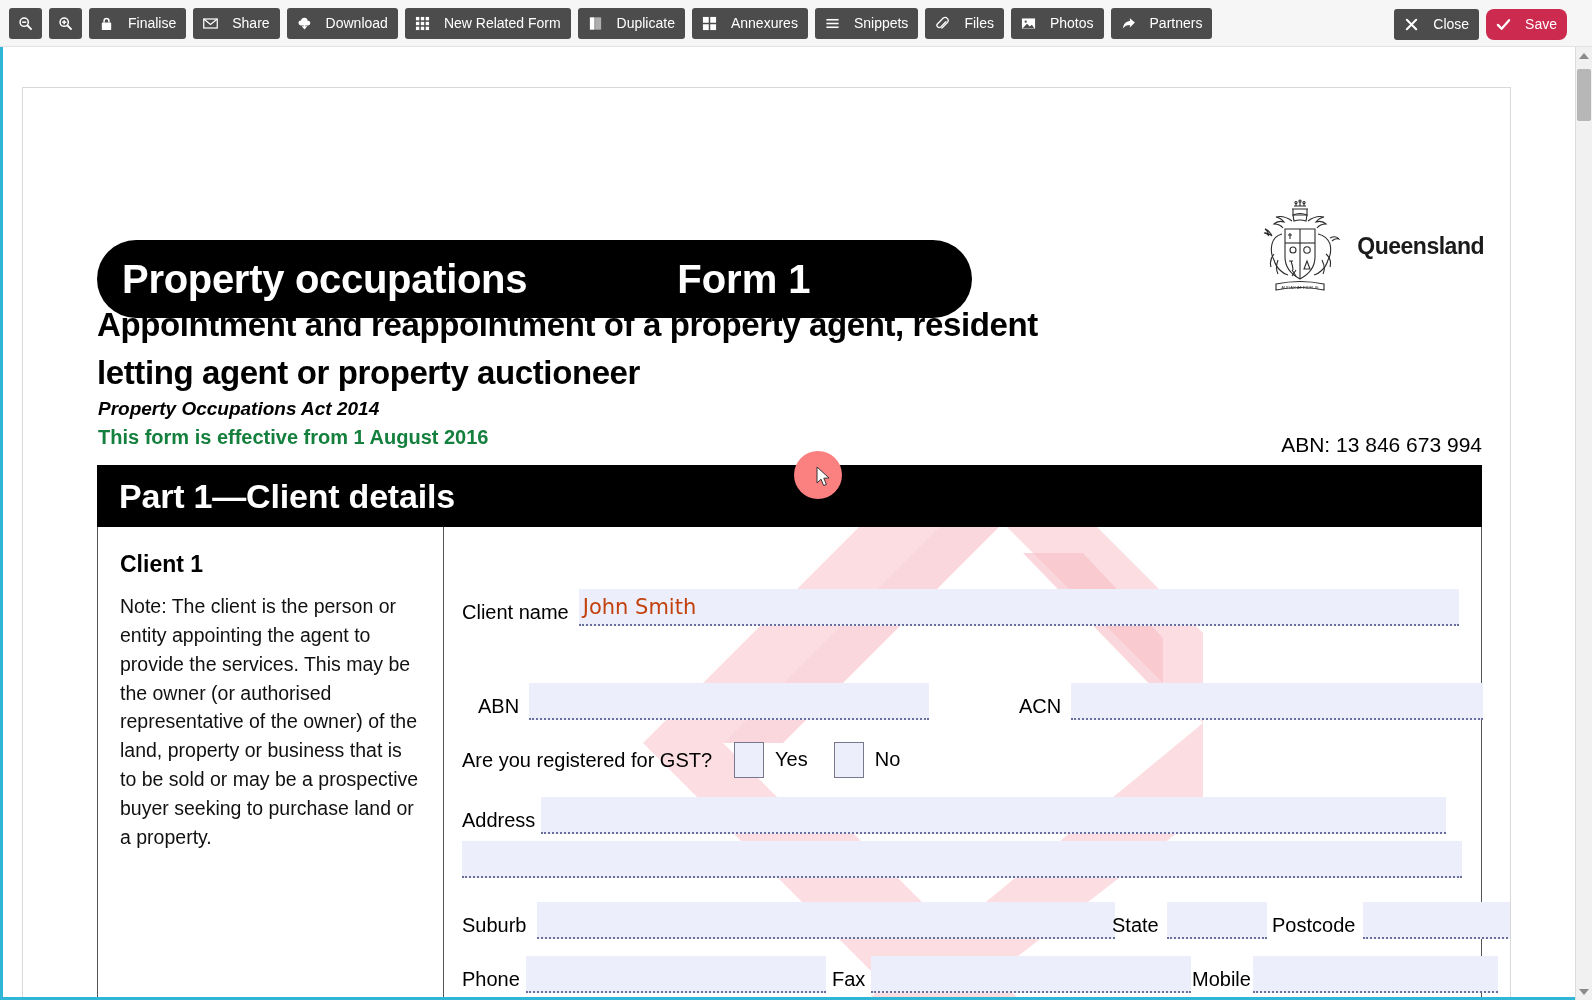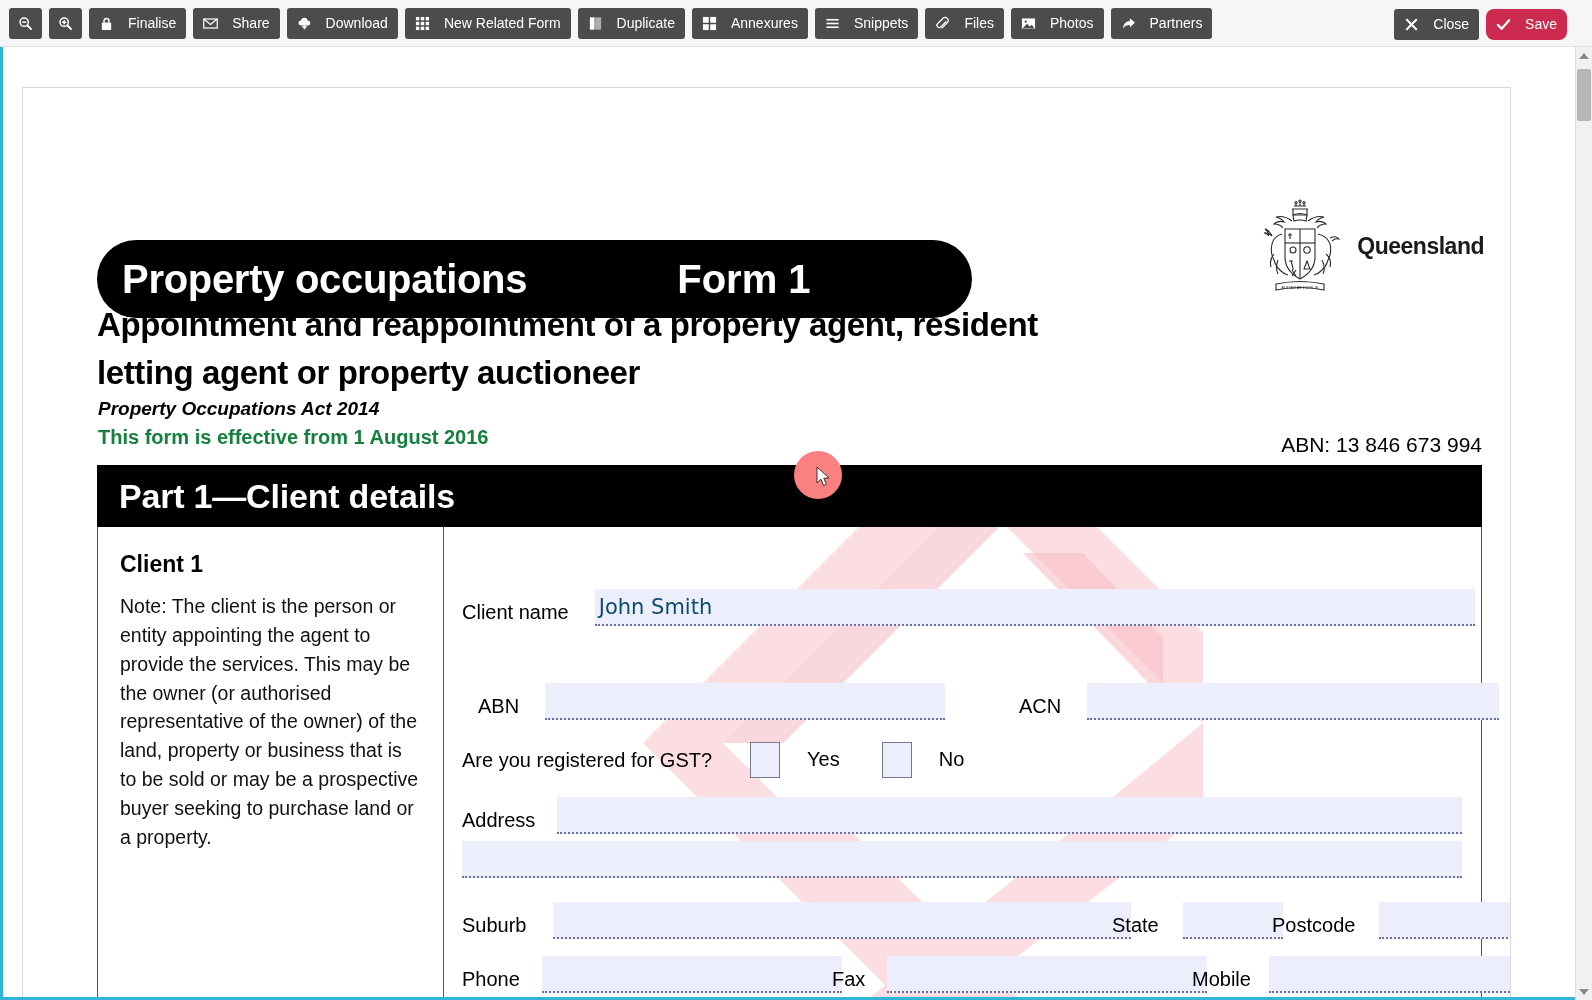--- a/index.html
+++ b/index.html
@@ -156,31 +156,31 @@
     padding: 24px 22px 0 22px;
     position: relative;
     background: transparent;
   }
   #client-heading { font-size: 23px; font-weight: bold; color: #000; margin-bottom: 14px; }
   #client-note { font-size: 19.5px; color: #111; line-height: 1.48; }
 
   #col-right { flex: 1; position: relative; padding: 0; }
 
   
-  .frow { position: absolute; display: flex; align-items: flex-end; gap: 16px; }
+  .frow { position: absolute; display: flex; align-items: flex-end; }
   .flabel { font-size: 20px; color: #000; white-space: nowrap; line-height: 1; padding-bottom: 4px; }
   .finput {
     position: relative;
     height: 37px;
     background: #eceefb;
     border-bottom: 2px dotted #6b6f9e;
     display: flex; align-items: center;
   }
   .fvalue {
-    font-size: 21px; color: #0c4a6e;
+    font-size: 21px; color: #c2410c;
     padding-left: 4px;
     font-family: "DejaVu Sans", sans-serif;
     white-space: nowrap;
   }
   .cbox {
     width: 30px; height: 36px;
     background: #eceefb;
     border: 1px solid #77788c;
   }
   .cblabel { font-size: 20px; color: #000; margin-left: 11px; padding-bottom: 2px; }

